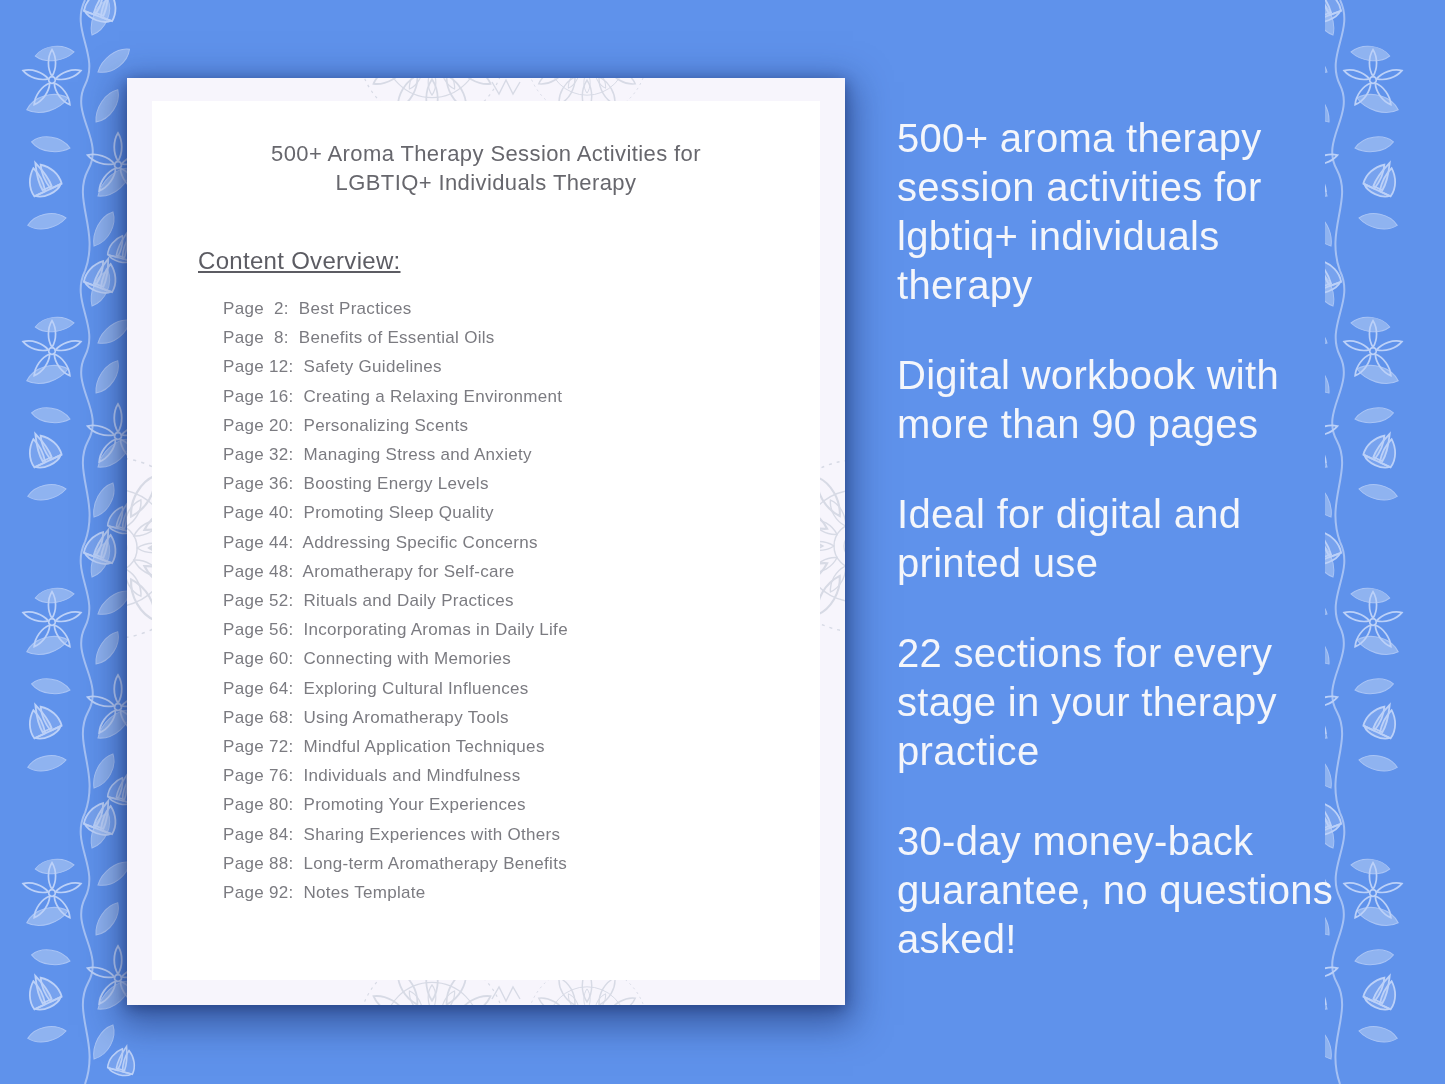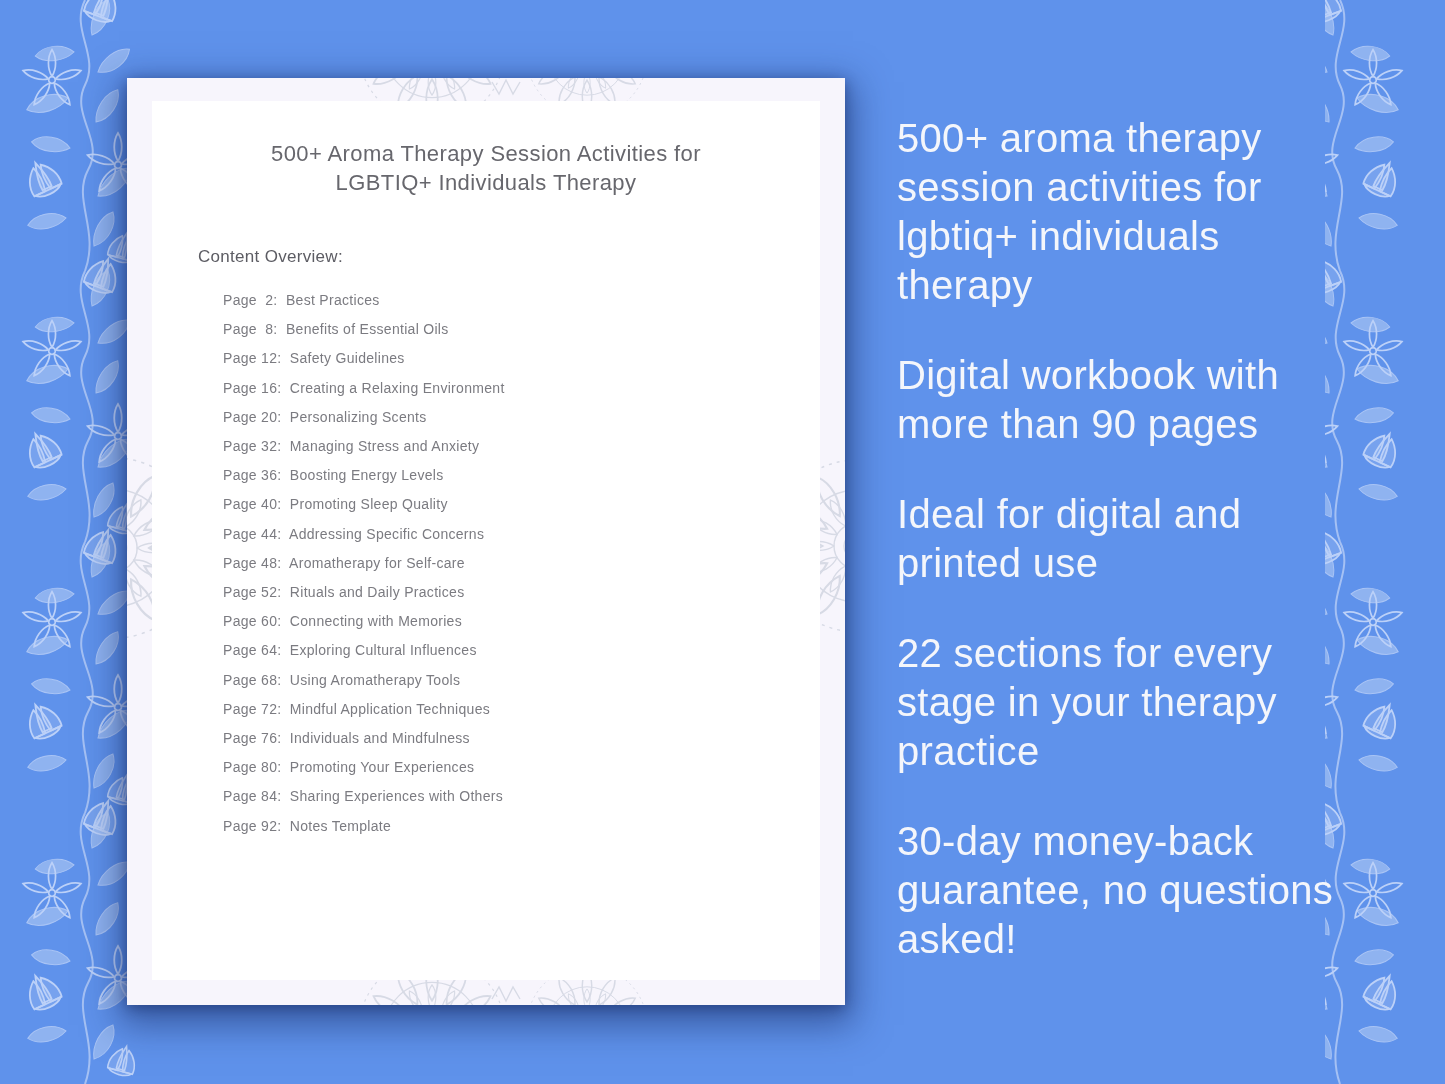--- a/index.html
+++ b/index.html
@@ -26,26 +26,26 @@
     background:#FFFFFF;z-index:1;
   }
   .doc-title{
     margin:38px auto 0 auto;width:500px;
     text-align:center;
     font-size:22px;line-height:29px;font-weight:500;
     letter-spacing:.4px;color:#67676D;
   }
   .section-heading{
     margin:50px 0 0 46px;
-    font-size:17px;letter-spacing:.3px;color:#5C5C63;
+    font-size:24px;letter-spacing:.3px;color:#5C5C63;text-decoration:underline;
   }
   .toc{margin:19px 0 0 71px;}
   .toc-item{
     white-space:pre;
-    font-size:14px;line-height:29.2px;
+    font-size:17px;line-height:29.2px;
     letter-spacing:.3px;color:#7B7B81;
   }
 
   
   .marketing{
     position:absolute;left:897px;top:114px;width:440px;
   }
   .marketing p{
     margin:0 0 41px 0;
     font-size:40px;line-height:49px;font-weight:300;
@@ -151,27 +151,29 @@
         <div class="toc-item">Page  8:  Benefits of Essential Oils</div>
         <div class="toc-item">Page 12:  Safety Guidelines</div>
         <div class="toc-item">Page 16:  Creating a Relaxing Environment</div>
         <div class="toc-item">Page 20:  Personalizing Scents</div>
         <div class="toc-item">Page 32:  Managing Stress and Anxiety</div>
         <div class="toc-item">Page 36:  Boosting Energy Levels</div>
         <div class="toc-item">Page 40:  Promoting Sleep Quality</div>
         <div class="toc-item">Page 44:  Addressing Specific Concerns</div>
         <div class="toc-item">Page 48:  Aromatherapy for Self-care</div>
         <div class="toc-item">Page 52:  Rituals and Daily Practices</div>
+        <div class="toc-item">Page 56:  Incorporating Aromas in Daily Life</div>
         <div class="toc-item">Page 60:  Connecting with Memories</div>
         <div class="toc-item">Page 64:  Exploring Cultural Influences</div>
         <div class="toc-item">Page 68:  Using Aromatherapy Tools</div>
         <div class="toc-item">Page 72:  Mindful Application Techniques</div>
         <div class="toc-item">Page 76:  Individuals and Mindfulness</div>
         <div class="toc-item">Page 80:  Promoting Your Experiences</div>
         <div class="toc-item">Page 84:  Sharing Experiences with Others</div>
+        <div class="toc-item">Page 88:  Long-term Aromatherapy Benefits</div>
         <div class="toc-item">Page 92:  Notes Template</div>
       </div>
   </div>
 </div>
 
 <div class="marketing">
   <p>500+ aroma therapy session activities for lgbtiq+ individuals therapy</p>
   <p>Digital workbook with more than 90 pages</p>
   <p>Ideal for digital and printed use</p>
   <p>22 sections for every stage in your therapy practice</p>

